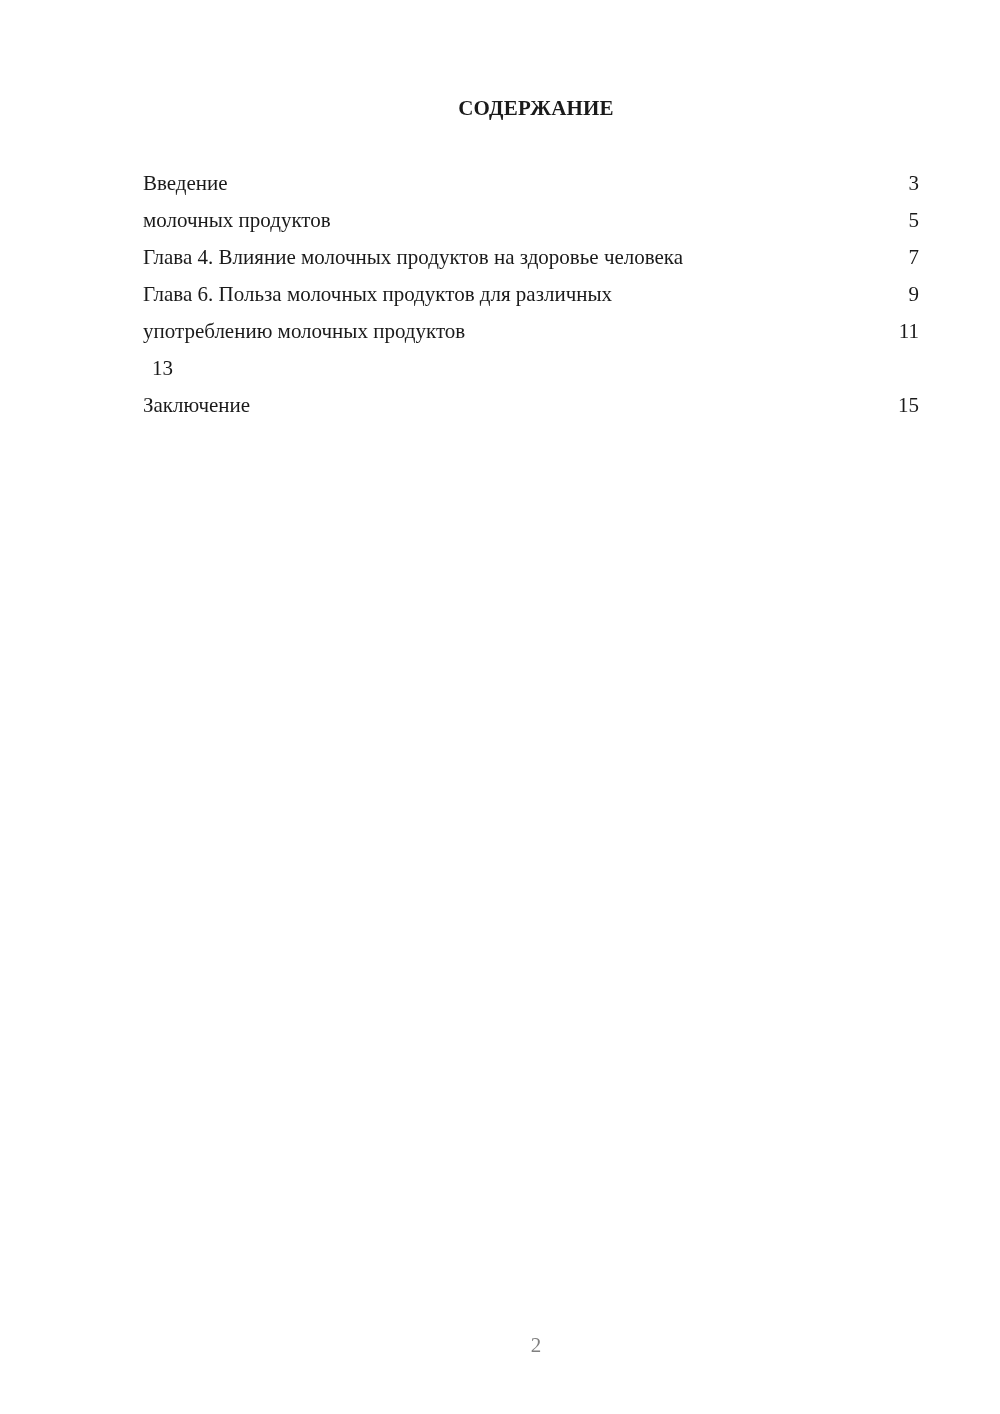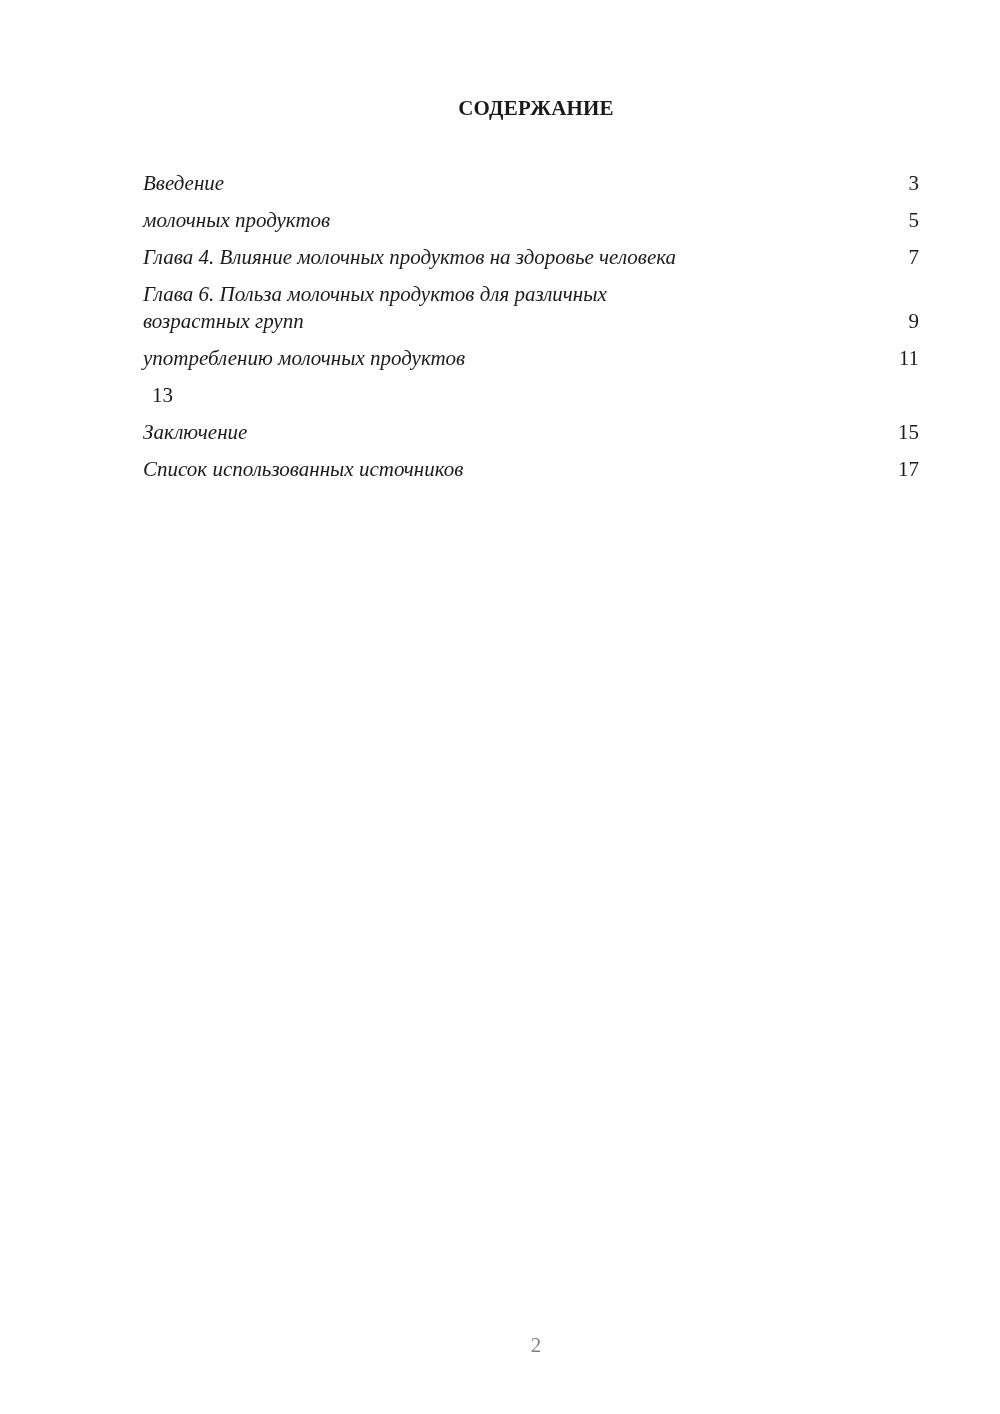--- a/index.html
+++ b/index.html
@@ -34,21 +34,20 @@
     .toc-entry {
       display: flex;
       justify-content: space-between;
       align-items: flex-end;
       font-size: 21px;
       line-height: 27px;
       margin-bottom: 10px;
     }
     .toc-label {
       max-width: 690px;
-      font-style: italic;
     }
     .toc-page {
       text-align: right;
       min-width: 30px;
     }
     .page-number {
       position: absolute;
       top: 1333px;
       left: 0;
       width: 1072px;
@@ -81,21 +80,20 @@
     <div class="toc-entry">
       <div class="toc-label">
         <div>Глава 4. Влияние молочных продуктов на здоровье человека</div>
       </div>
       <div class="toc-page">7</div>
     </div>
 
     <div class="toc-entry">
       <div class="toc-label">
         <div>Глава 6. Польза молочных продуктов для различных</div>
-        <div>возрастных групп</div>
       </div>
       <div class="toc-page">9</div>
     </div>
 
     <div class="toc-entry">
       <div class="toc-label">
         <div>употреблению молочных продуктов</div>
       </div>
       <div class="toc-page">11</div>
     </div>
@@ -104,22 +102,16 @@
       <div class="toc-page">13</div>
     </div>
 
     <div class="toc-entry">
       <div class="toc-label">
         <div>Заключение</div>
       </div>
       <div class="toc-page">15</div>
     </div>
 
-    <div class="toc-entry">
-      <div class="toc-label">
-        <div>Список использованных источников</div>
-      </div>
-      <div class="toc-page">17</div>
-    </div>
   </div>
 
   <div class="page-number">2</div>
 </div>
 
 </body></html>

